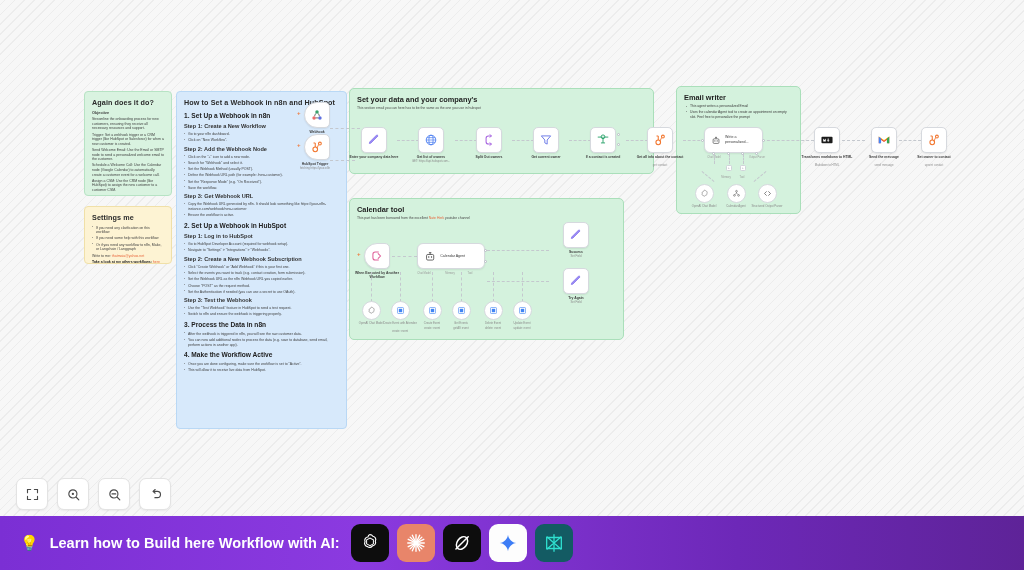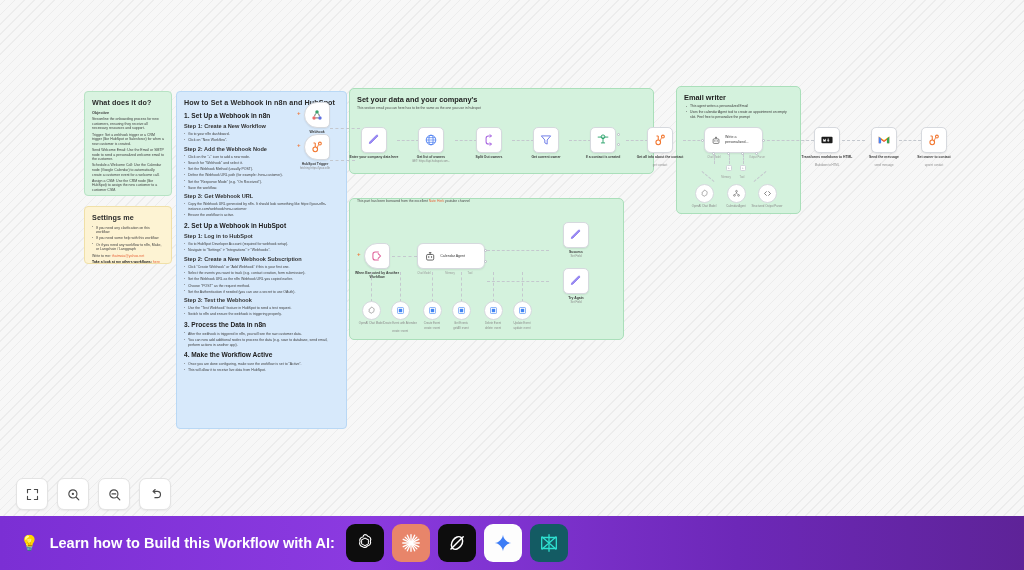--- a/index.html
+++ b/index.html
@@ -194,29 +194,30 @@
       <li>Uses the calendar Agent tool to create an appointment on empty slot. Feel free to personalize the prompt</li>
     </ul>
   </div>
 
   <div class="panel" style="left:349px; top:88px; width:305px; height:86px;">
     <div class="ptitle">Set your data and your company's</div>
     <div class="psub">This section email you can here has to be the same as the one you use in hubspot</div>
   </div>
 
   <div class="panel" style="left:349px; top:198px; width:275px; height:142px;">
+    <div class="ptitle">Calendar tool</div>
     <div class="psub">
       <span>This part has been borrowed from the excellent</span>
       <span class="lnk">Nate Herk</span>
       <span>youtube channel</span>
     </div>
   </div>
 
   <div class="note note-green" style="left:84px; top:91px; width:88px; height:105px;">
-    <h3>What does it do?</h3>
+    <h3>Again does it do?</h3>
     <p style="font-weight:700;font-size:3.8px;">Objective</p>
     <p>Streamline the onboarding process for new customers, ensuring they receive all necessary resources and support.</p>
     <p>Trigger: Set a webhook trigger or a CRM trigger (like HubSpot or Salesforce) for when a new customer is created.</p>
     <p>Send Welcome Email: Use the Email or SMTP node to send a personalized welcome email to the customer.</p>
     <p>Schedule a Welcome Call: Use the Calendar node (Google Calendar) to automatically create a customer event for a welcome call.</p>
     <p>Assign a CSM: Use the CRM node (like HubSpot) to assign the new customer to a customer CSM.</p>
   </div>
 
   <div class="note note-yellow" style="left:84px; top:206px; width:88px; height:58px;">
     <h3>Settings me</h3>
@@ -595,21 +596,21 @@
       <path d="M9 7H15a5 5 0 010 10h-4" stroke-linecap="round"></path>
       <path d="M11.5 4L8 7l3.5 3" stroke-linecap="round" stroke-linejoin="round"></path>
     </svg>
   </div>
 </div>
 
 <div id="footer">
 
   <div class="cta">
     <span class="bulb">💡</span>
-    <span class="cta-text">Learn how to Build this Workflow with AI:</span>
+    <span class="cta-text">Learn how to Build here Workflow with AI:</span>
     <div class="ai-icons">
 
       <div class="ai-ico" style="background:#0d0d0d;">
         <svg viewBox="0 0 24 24" width="22" height="22">
           <path d="M12 2.8a3.6 3.6 0 013.1 1.8 3.6 3.6 0 012.7 5.4 3.6 3.6 0 01-3.1 5.1 3.6 3.6 0 01-5.4.9 3.6 3.6 0 01-2.7-5.4 3.6 3.6 0 013.1-5.1A3.6 3.6 0 0112 2.8z" fill="none" stroke="#fff" stroke-width="1.25"></path>
           <path d="M8.3 8.6l3.7-2.1 3.7 2.1v4.3l-3.7 2.1-3.7-2.1z" fill="none" stroke="#fff" stroke-width="1.1"></path>
         </svg>
       </div>
 
       <div class="ai-ico" style="background:#e8856a;">

